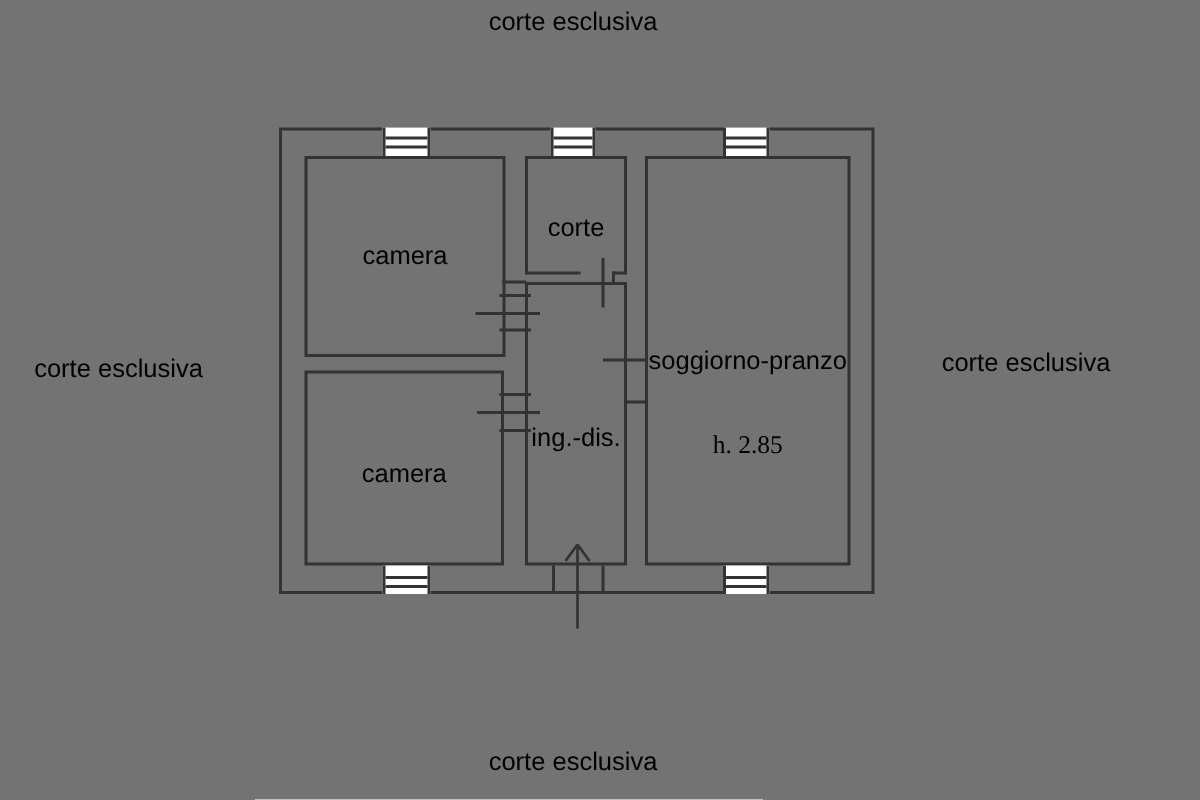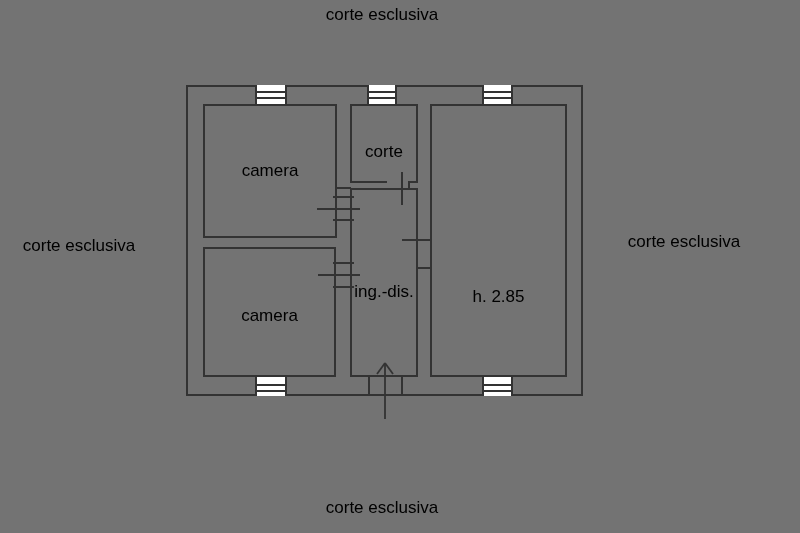--- a/index.html
+++ b/index.html
@@ -131,16 +131,17 @@
     <div class="hline" style="left:132px; top:189px; width:42px;"></div>
     <div class="hline" style="left:147px; top:201px; width:21px;"></div>
 
     <div class="hline" style="left:216px; top:154px; width:28px;"></div>
     <div class="hline" style="left:230px; top:182px; width:16px;"></div>
 
     <div class="room-label" style="left:17px;  top:76px;  width:134px;">camera</div>
     <div class="room-label" style="left:17px;  top:221px; width:133px;">camera</div>
     <div class="room-label" style="left:164px; top:57px;  width:68px;">corte</div>
     <div class="room-label" style="left:164px; top:197px; width:68px;">ing.-dis.</div>
-    <div class="room-label" style="left:244px; top:202px; width:137px;">h. 2.85</div>
+    <div class="room-label" style="left:244px; top:146px; width:137px;">soggiorno-pranzo</div>
+    <div class="room-label" style="left:244px; top:202px; width:137px;font-family:Liberation Serif, serif;">h. 2.85</div>
 
   </div>
 </div>
 
 </body></html>

